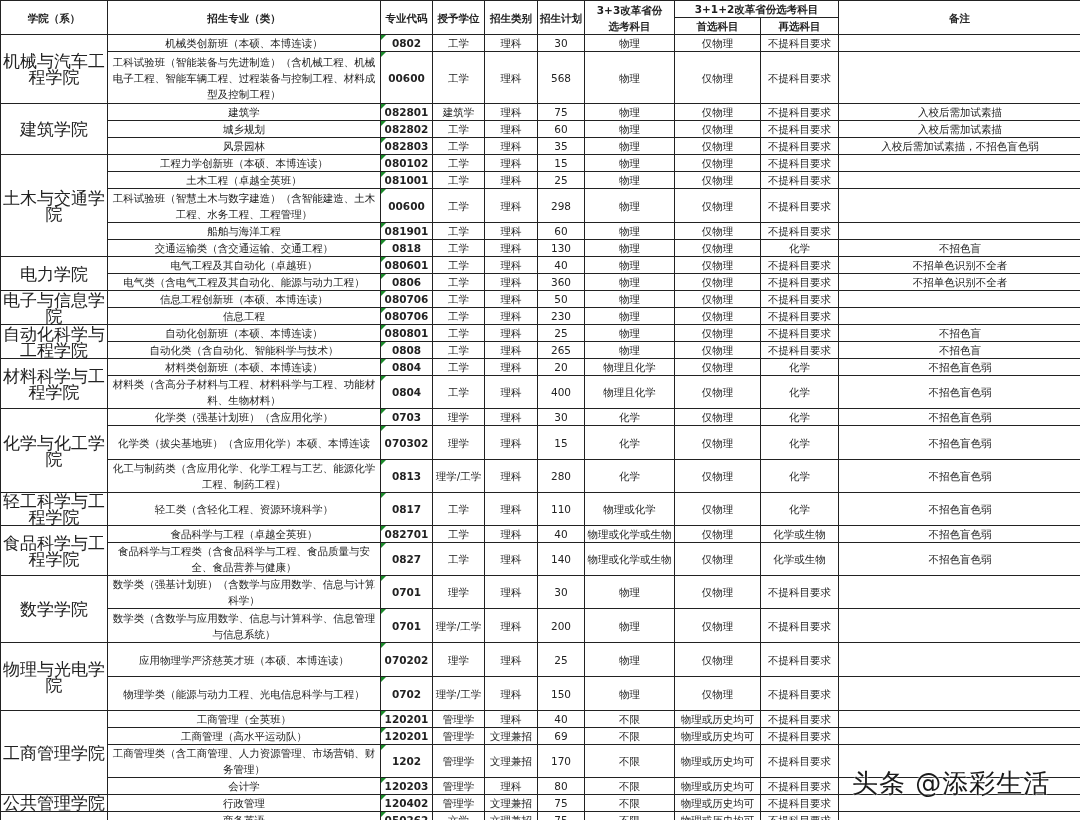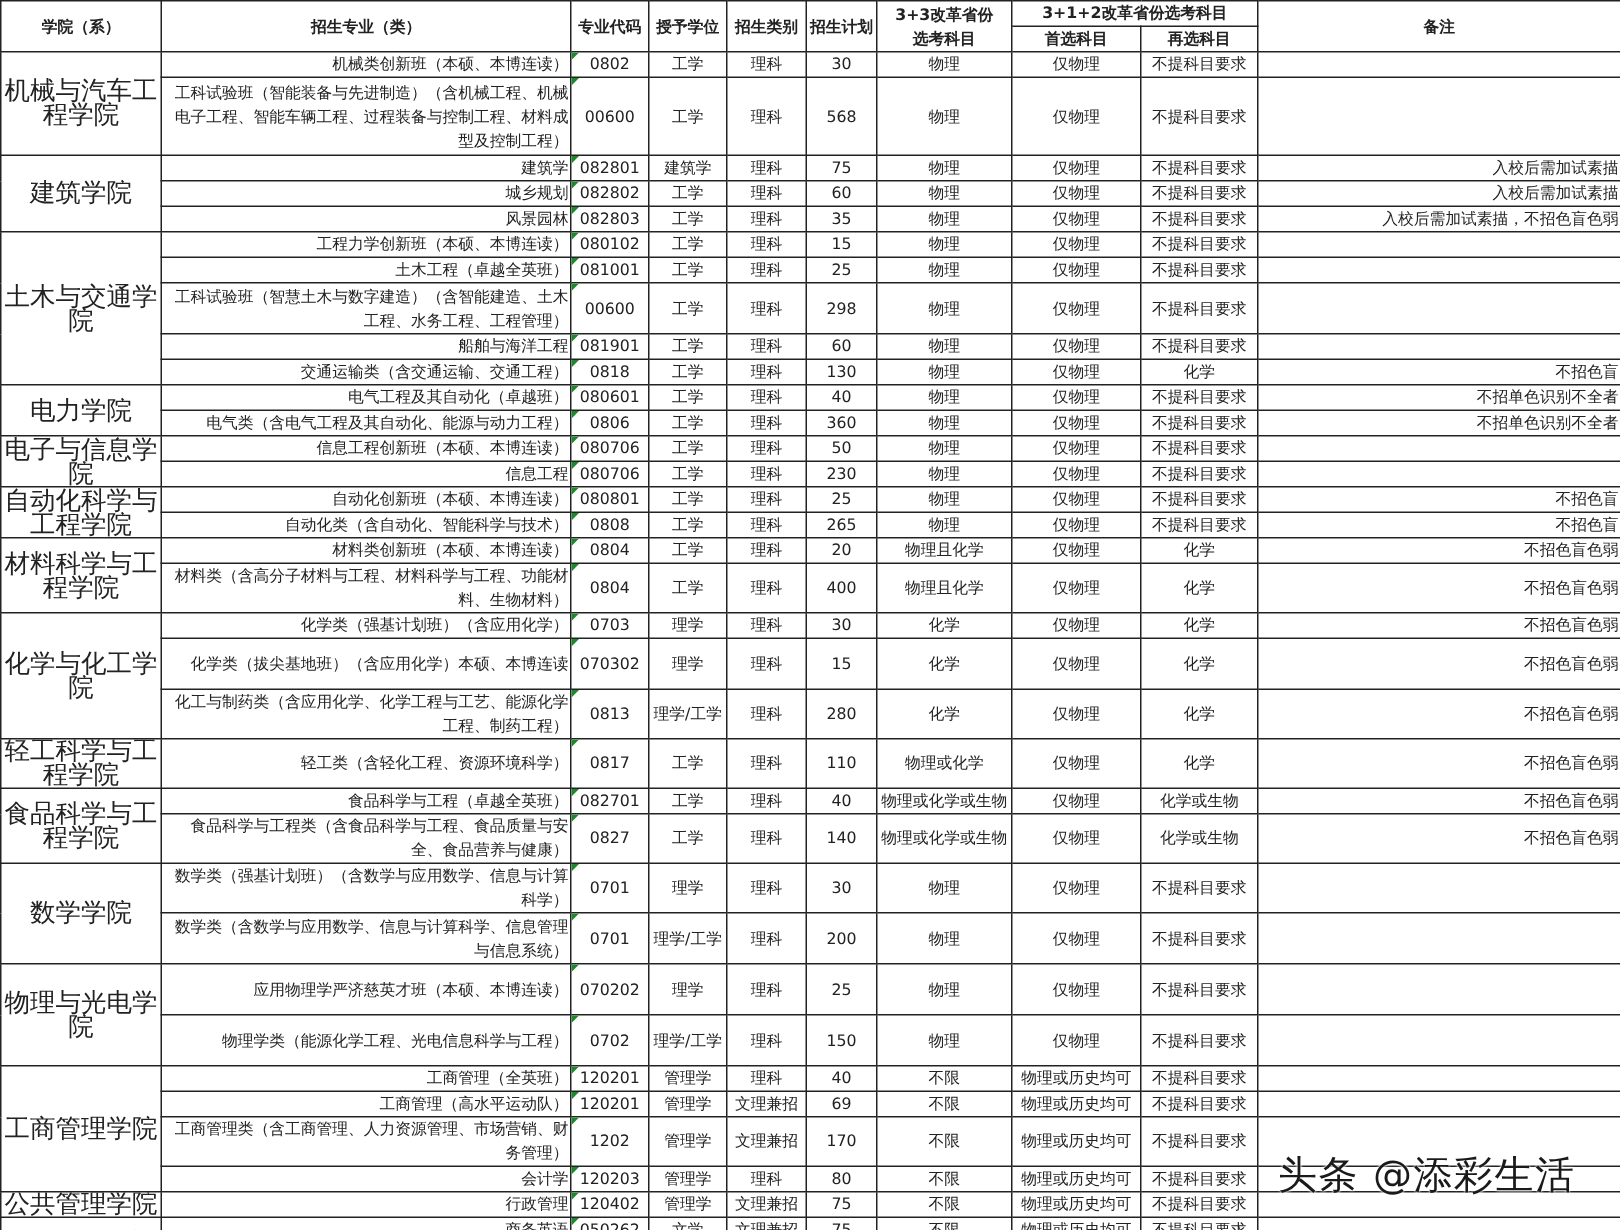--- a/index.html
+++ b/index.html
@@ -1,23 +1,23 @@
 <!DOCTYPE html>
 <html><head>
 <meta charset="utf-8">
 <style>
   html, body { margin:0; padding:0; background:#fff; }
   body { width:1080px; height:820px; overflow:hidden; position:relative; font-family:"DejaVu Sans", sans-serif; }
   table { border-collapse:collapse; table-layout:fixed; width:1080px; font-size:10.5px; color:#222; }
   th, td { border:1px solid #222; text-align:center; vertical-align:middle; padding:0 1px; line-height:16px; overflow:hidden; }
   th { font-weight:bold; font-size:10.5px; background:#fff; }
-  td.major { position:relative;text-align:right; }
-  td.code { position:relative; }
+  td.major { position:relative; }
+  td.code { position:relative;font-weight:bold; }
   td.code::before { content:""; position:absolute; left:0; top:0; border-top:5px solid #1a8a2a; border-right:5px solid transparent; }
-  td.note { text-align:right; padding-left:2px; }
+  td.note { text-align:center; padding-left:2px; }
   td.col-college { font-size:17px; }
   .watermark { position:absolute; left:852px; top:766px; font-size:26px; color:#1a1a1a; letter-spacing:1px; font-family:"DejaVu Sans", sans-serif; text-shadow:0 0 2px #fff, 0 0 2px #fff; }
 </style>
 </head>
 <body>
 
 <table>
   <colgroup>
     <col style="width:107px">
       <col style="width:273px">
@@ -354,21 +354,21 @@
         <td class="code">070202</td>
         <td>理学</td>
         <td>理科</td>
         <td>25</td>
         <td>物理</td>
         <td>仅物理</td>
         <td>不提科目要求</td>
         <td class="note"></td>
       </tr>
       <tr style="height: 34px;">
-        <td class="major">物理学类（能源化学工程、光电信息科学与工程）</td>
+        <td class="major">物理学类（能源与动力工程、光电信息科学与工程）</td>
         <td class="code">0702</td>
         <td>理学/工学</td>
         <td>理科</td>
         <td>150</td>
         <td>物理</td>
         <td>仅物理</td>
         <td>不提科目要求</td>
         <td class="note"></td>
       </tr>
       <tr style="height: 17px;">

